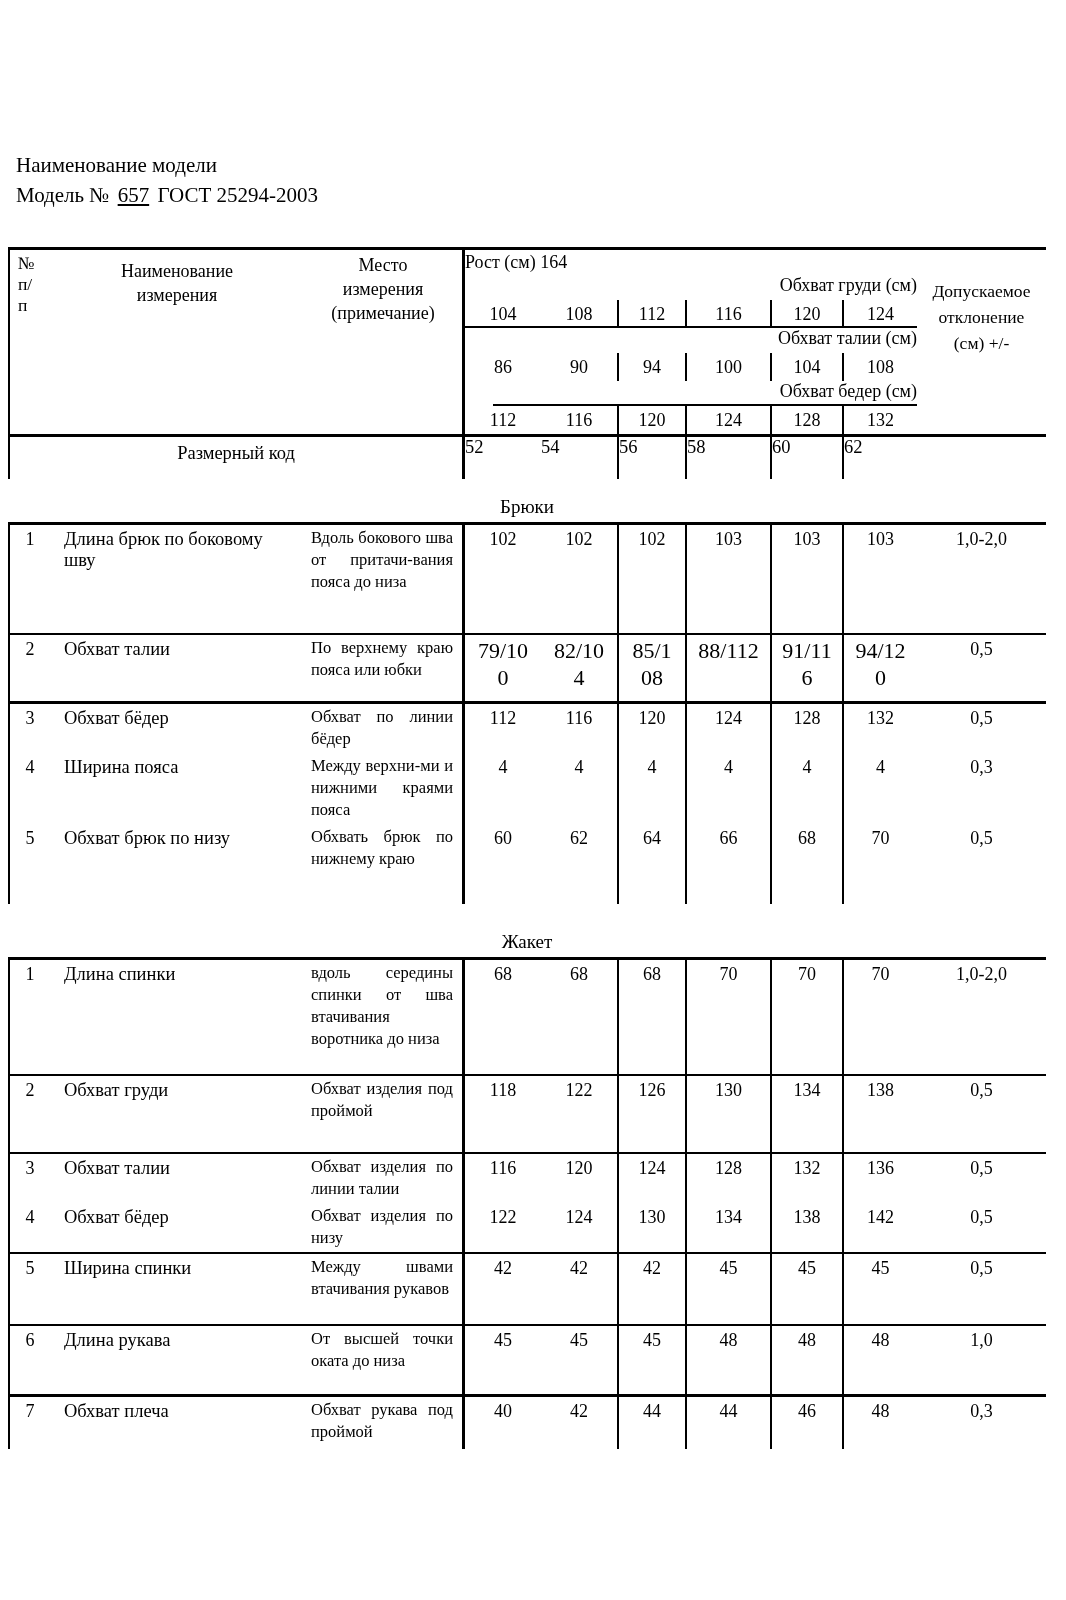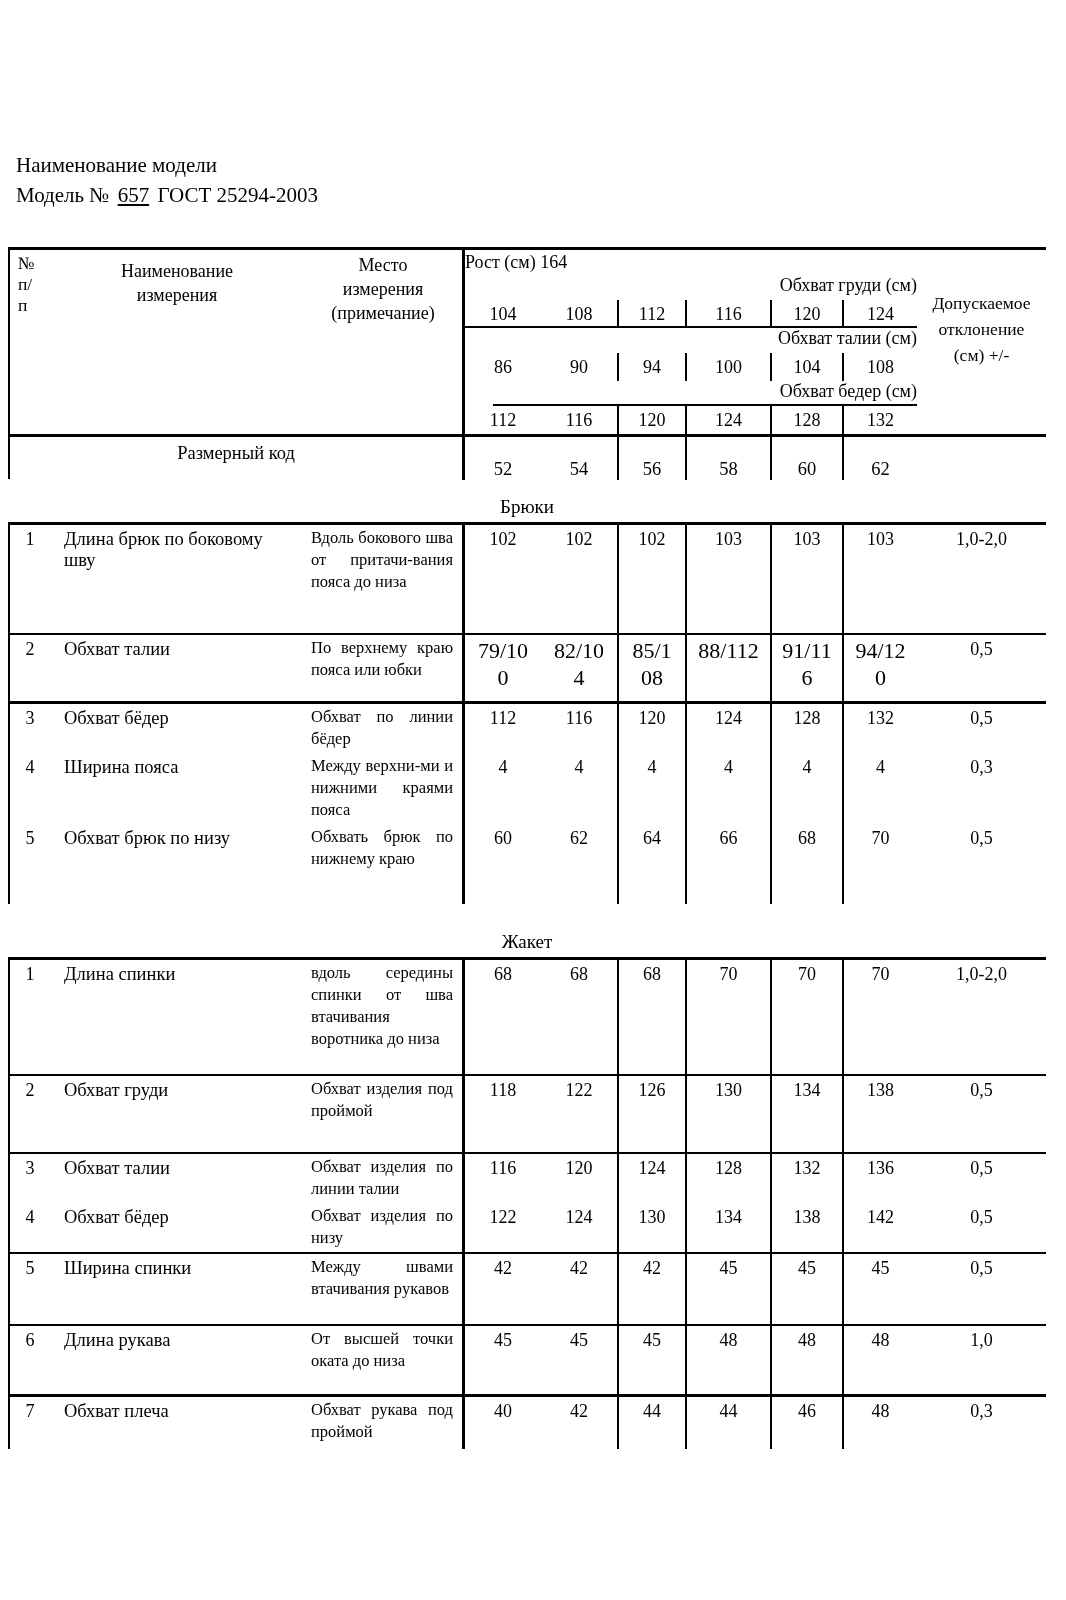--- a/index.html
+++ b/index.html
@@ -18,32 +18,32 @@
           grid-template-rows:25px 25px 28px 25px 28px 25px 28px;font-size:18px;}
   .htable>div{overflow:hidden;}
   .h-left1{grid-column:1;grid-row:1/8;padding:3px 0 0 8px;line-height:21px;font-size:17.5px;}
   .h-left2{grid-column:2;grid-row:1/8;text-align:center;padding-top:9px;line-height:24px;}
   .h-left3{grid-column:3;grid-row:1/8;border-right:3px solid #000;text-align:center;padding-top:3px;line-height:24px;}
   .h-rost{grid-column:4/10;grid-row:1;text-align:left;padding-top:2px;}
   .h-band-label{grid-column:4/10;text-align:right;margin-left:28px;}
   .h-chest-label{grid-row:2;}
   .h-waist-label{grid-row:4;}
   .h-hips-label{grid-row:6;border-bottom:2px solid #000;}
-  .h-dev{grid-column:10;grid-row:1/8;text-align:center;padding-top:40px;line-height:26px;font-size:17.5px;}
+  .h-dev{grid-column:10;grid-row:1/8;text-align:center;padding-top:28px;line-height:26px;font-size:17.5px;}
   .hv{text-align:center;padding-top:4px;}
   .gc4{grid-column:4}.gc5{grid-column:5}.gc6{grid-column:6}.gc7{grid-column:7}.gc8{grid-column:8}.gc9{grid-column:9}
   .gr3{grid-row:3}.gr5{grid-row:5}.gr7{grid-row:7}
   .bl{border-left:2px solid #000;}
   .bb{border-bottom:2px solid #000;}
 
   
   .size-row{display:grid;grid-template-columns:455px 76px 76px 68px 85px 72px 75px 129px;height:42px;
             border-left:2px solid #000;font-size:18.5px;}
   .size-label{text-align:center;padding-top:6px;border-right:3px solid #000;}
-  .size-val{text-align:center;padding-top:22px;}
+  .size-val{text-align:left;padding-top:0;}
 
   
   .sec-title{text-align:center;font-size:19px;margin-top:17px;margin-bottom:4px;}
   .sec-title2{margin-top:27px;}
   .dtable{border-top:3px solid #000;border-left:2px solid #000;}
   .trow{min-height:44px;}
   .rt2{border-top:2px solid #000;}
   .rt3{border-top:3px solid #000;}
   .c-num{text-align:center;padding-top:4px;font-size:18px;}
   .c-name{padding:4px 6px 0 14px;font-size:18.5px;}

